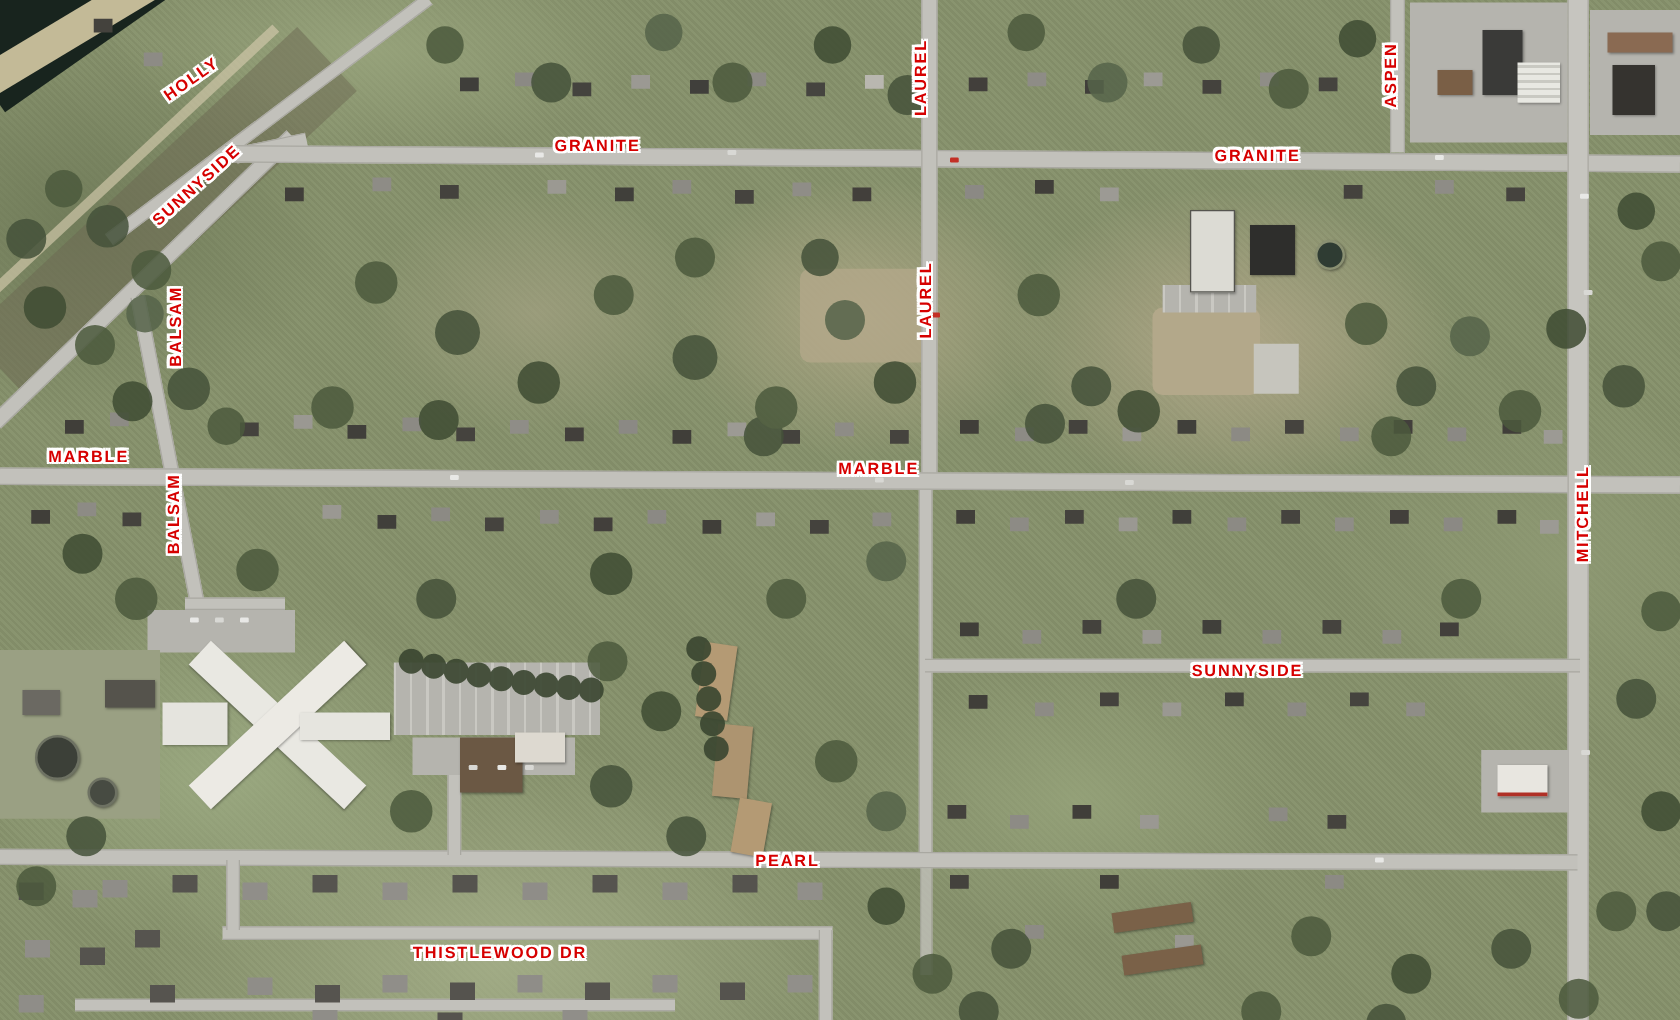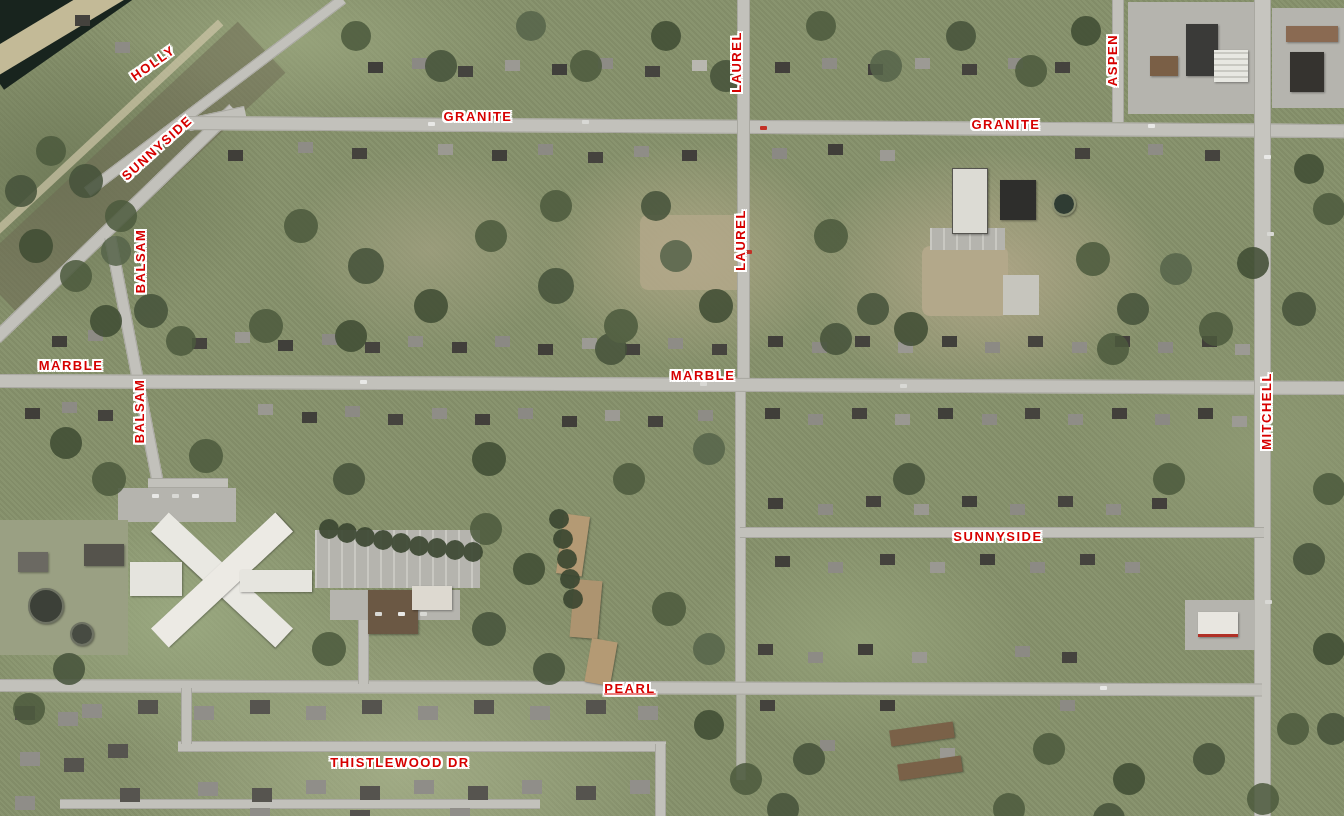--- a/index.html
+++ b/index.html
@@ -201,16 +201,16 @@
   <div class="street-label" style="left:736px;top:62px;transform:translate(-50%,-50%) rotate(-90deg);">LAUREL</div>
   <div class="street-label" style="left:1006px;top:124px;transform:translate(-50%,-50%);">GRANITE</div>
   <div class="street-label" style="left:1112px;top:60px;transform:translate(-50%,-50%) rotate(-90deg);">ASPEN</div>
   <div class="street-label" style="left:140px;top:261px;transform:translate(-50%,-50%) rotate(-90deg);">BALSAM</div>
   <div class="street-label" style="left:71px;top:365px;transform:translate(-50%,-50%);">MARBLE</div>
   <div class="street-label" style="left:740px;top:240px;transform:translate(-50%,-50%) rotate(-90deg);">LAUREL</div>
   <div class="street-label" style="left:703px;top:375px;transform:translate(-50%,-50%);">MARBLE</div>
   <div class="street-label" style="left:139px;top:411px;transform:translate(-50%,-50%) rotate(-90deg);">BALSAM</div>
   <div class="street-label" style="left:1266px;top:411px;transform:translate(-50%,-50%) rotate(-90deg);">MITCHELL</div>
   <div class="street-label" style="left:998px;top:536px;transform:translate(-50%,-50%);">SUNNYSIDE</div>
-  <div class="street-label" style="left:630px;top:688px;transform:translate(-50%,-50%);text-decoration:underline;">PEARL</div>
+  <div class="street-label" style="left:630px;top:688px;transform:translate(-50%,-50%);">PEARL</div>
   <div class="street-label" style="left:400px;top:762px;transform:translate(-50%,-50%);">THISTLEWOOD DR</div>
 
 </div>
 
 </body></html>

